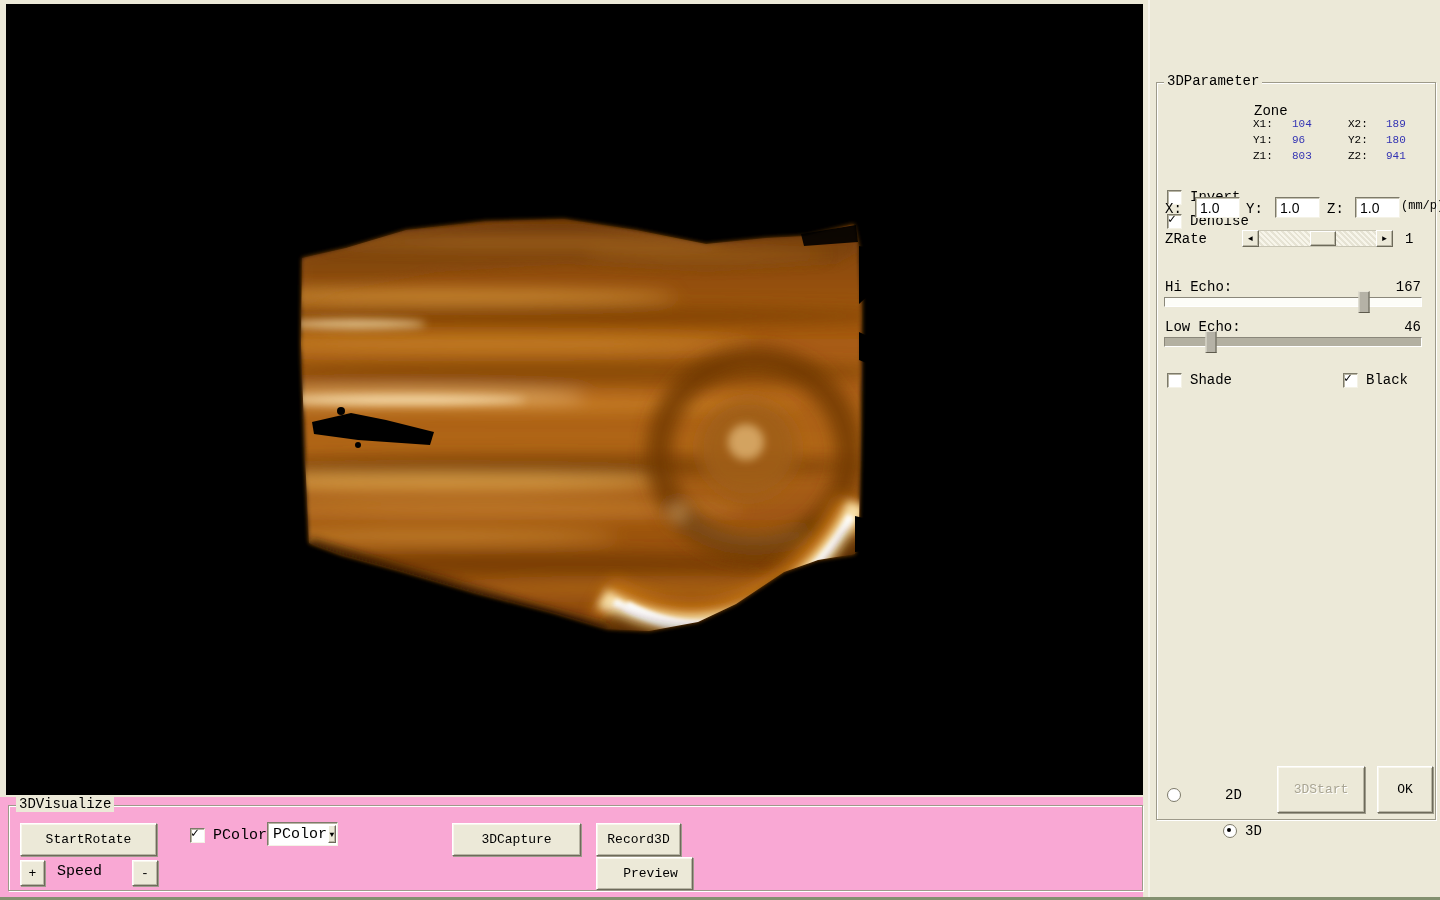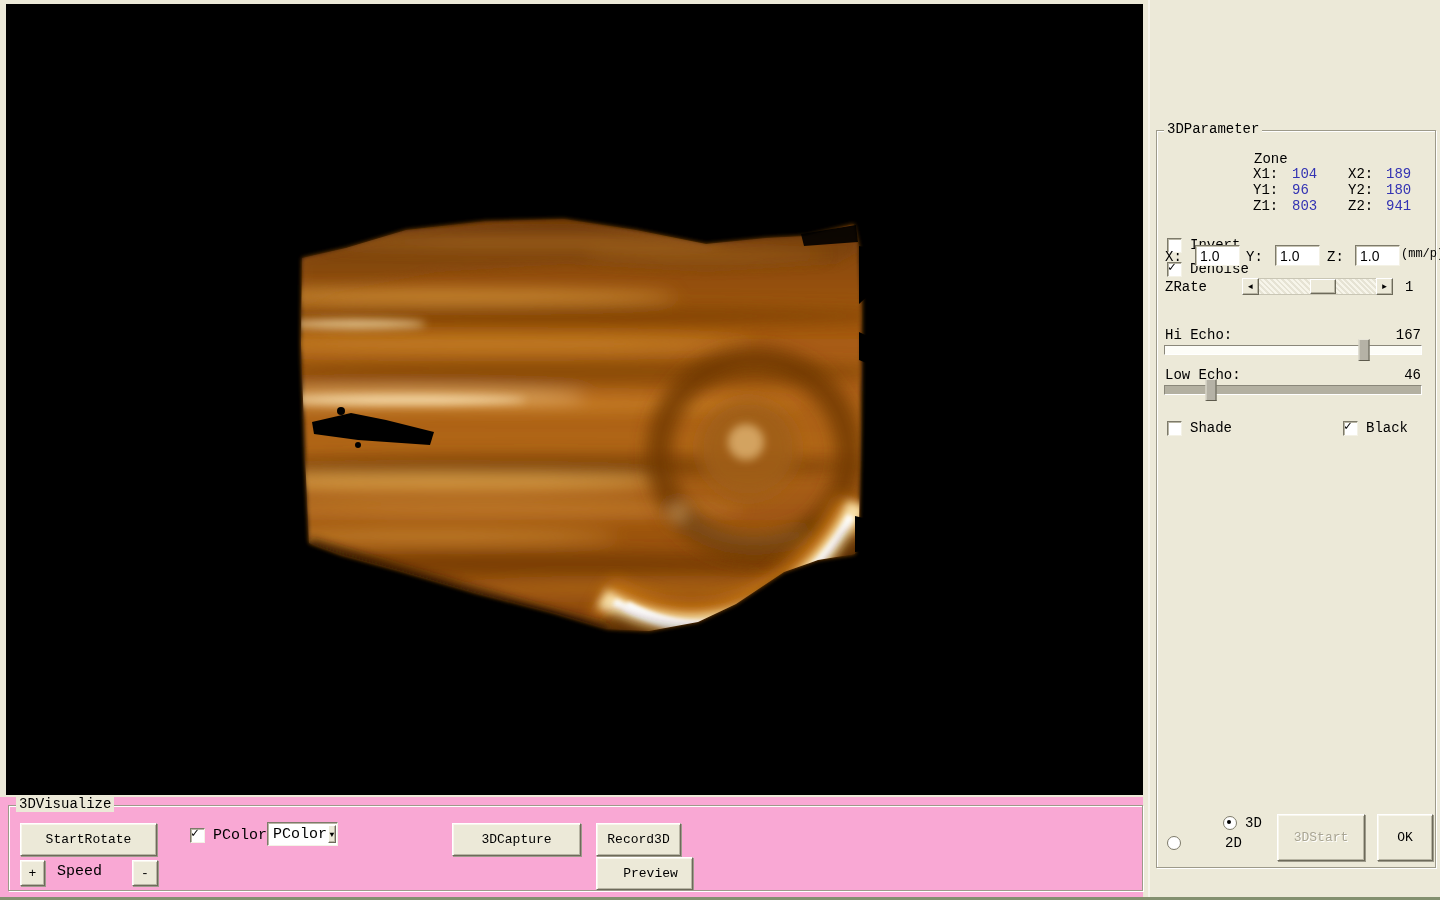--- a/index.html
+++ b/index.html
@@ -28,21 +28,21 @@
   .checkbox{width:13px;height:13px;background:#fff;border:1px solid;border-color:#7d7a6a #f4f2e6 #f4f2e6 #7d7a6a;
     box-shadow:inset 1px 1px 0 #b8b5a4;position:relative;flex:0 0 auto;}
   .checkbox .mark{display:none;position:absolute;left:0px;top:-2px;font-size:13px;font-weight:bold;line-height:13px;}
   .checkbox.on .mark{display:block;}
   .radio{width:12px;height:12px;border-radius:50%;background:#fff;border:1px solid #7d7a6a;
     box-shadow:inset -1px -1px 0 #fff;position:relative;flex:0 0 auto;}
   .radio.on::after{content:"";position:absolute;left:3px;top:3px;width:4px;height:4px;border-radius:50%;background:#000;}
   .lbl{position:absolute;font-size:14px;white-space:nowrap;text-align:right;}
   .val-blue{color:#3333b3;}
   
-  .zone-grid{position:absolute;display:grid;grid-template-columns:39px 56px 38px 50px;grid-auto-rows:16px;font-size:14px;}
+  .zone-grid{position:absolute;display:grid;grid-template-columns:39px 56px 38px 50px;grid-auto-rows:16px;font-size:11px;}
   
   .scrollbar{position:absolute;height:17px;display:flex;background:#f1eee0;}
   .sb-btn{width:17px;height:17px;background:#ece9d8;border:1px solid;border-color:#ffffff #6d6a5a #6d6a5a #ffffff;
     box-shadow:inset -1px -1px 0 #b8b5a4;font-size:8px;display:flex;align-items:center;justify-content:center;box-sizing:border-box;}
   .sb-track{flex:1;position:relative;background:repeating-linear-gradient(45deg,#f7f5ea 0 2px,#e6e3d4 2px 4px);
     border-top:1px solid #c9c6b5;border-bottom:1px solid #c9c6b5;box-sizing:border-box;}
   .sb-thumb{position:absolute;left:44%;top:0;width:26px;height:15px;background:#ece9d8;
     border:1px solid;border-color:#ffffff #6d6a5a #6d6a5a #ffffff;box-shadow:inset -1px -1px 0 #b8b5a4;box-sizing:border-box;}
   
   .slider-track{position:absolute;height:10px;background:#fdfdf8;border:1px solid;border-color:#8a877a #fff #fff #8a877a;box-sizing:border-box;}
@@ -136,21 +136,21 @@
           <circle cx="352" cy="441" r="3"></circle>
         <path d="M795,230 L850,221 L852,238 L798,242 Z" opacity="0.9"></path>
         <path d="M853,242 L872,246 L864,290 L853,300 Z"></path>
         <path d="M853,328 L874,338 L868,362 L853,356 Z"></path>
         <path d="M849,512 L874,518 L868,546 L849,548 Z"></path>
       </g>
     </svg>
   </div>
 
   <div class="right-panel">
-    <div class="groupbox" style="left:6px;top:82px;width:278px;height:736px;margin-top:48px;">
+    <div class="groupbox" style="left:6px;top:82px;width:278px;height:736px;">
       <span class="gb-label">3DParameter</span>
 
       <div class="cb-row" style="left:10px;top:106px;">
         <span class="checkbox"></span>
         <span>Invert</span>
       </div>
       <div class="cb-row" style="left:10px;top:130px;">
         <span class="checkbox on">
             <span class="mark">✓</span>
           </span>
@@ -211,21 +211,21 @@
         <span class="checkbox on">
             <span class="mark">✓</span>
           </span>
         <span>Black</span>
       </div>
 
       <div class="cb-row" style="left:10px;top:704px;gap:44px;">
         <span class="radio"></span>
         <span>2D</span>
       </div>
-      <div class="cb-row" style="left:66px;top:684px;text-align:center;">
+      <div class="cb-row" style="left:66px;top:740px;text-align:center;">
         <span class="radio on"></span>
         <span>3D</span>
       </div>
 
       <div class="btn disabled" style="left:120px;top:683px;width:88px;height:47px;">3DStart</div>
       <div class="btn" style="left:220px;top:683px;width:56px;height:47px;">OK</div>
     </div>
   </div>
 
   <div class="bottom-panel">

